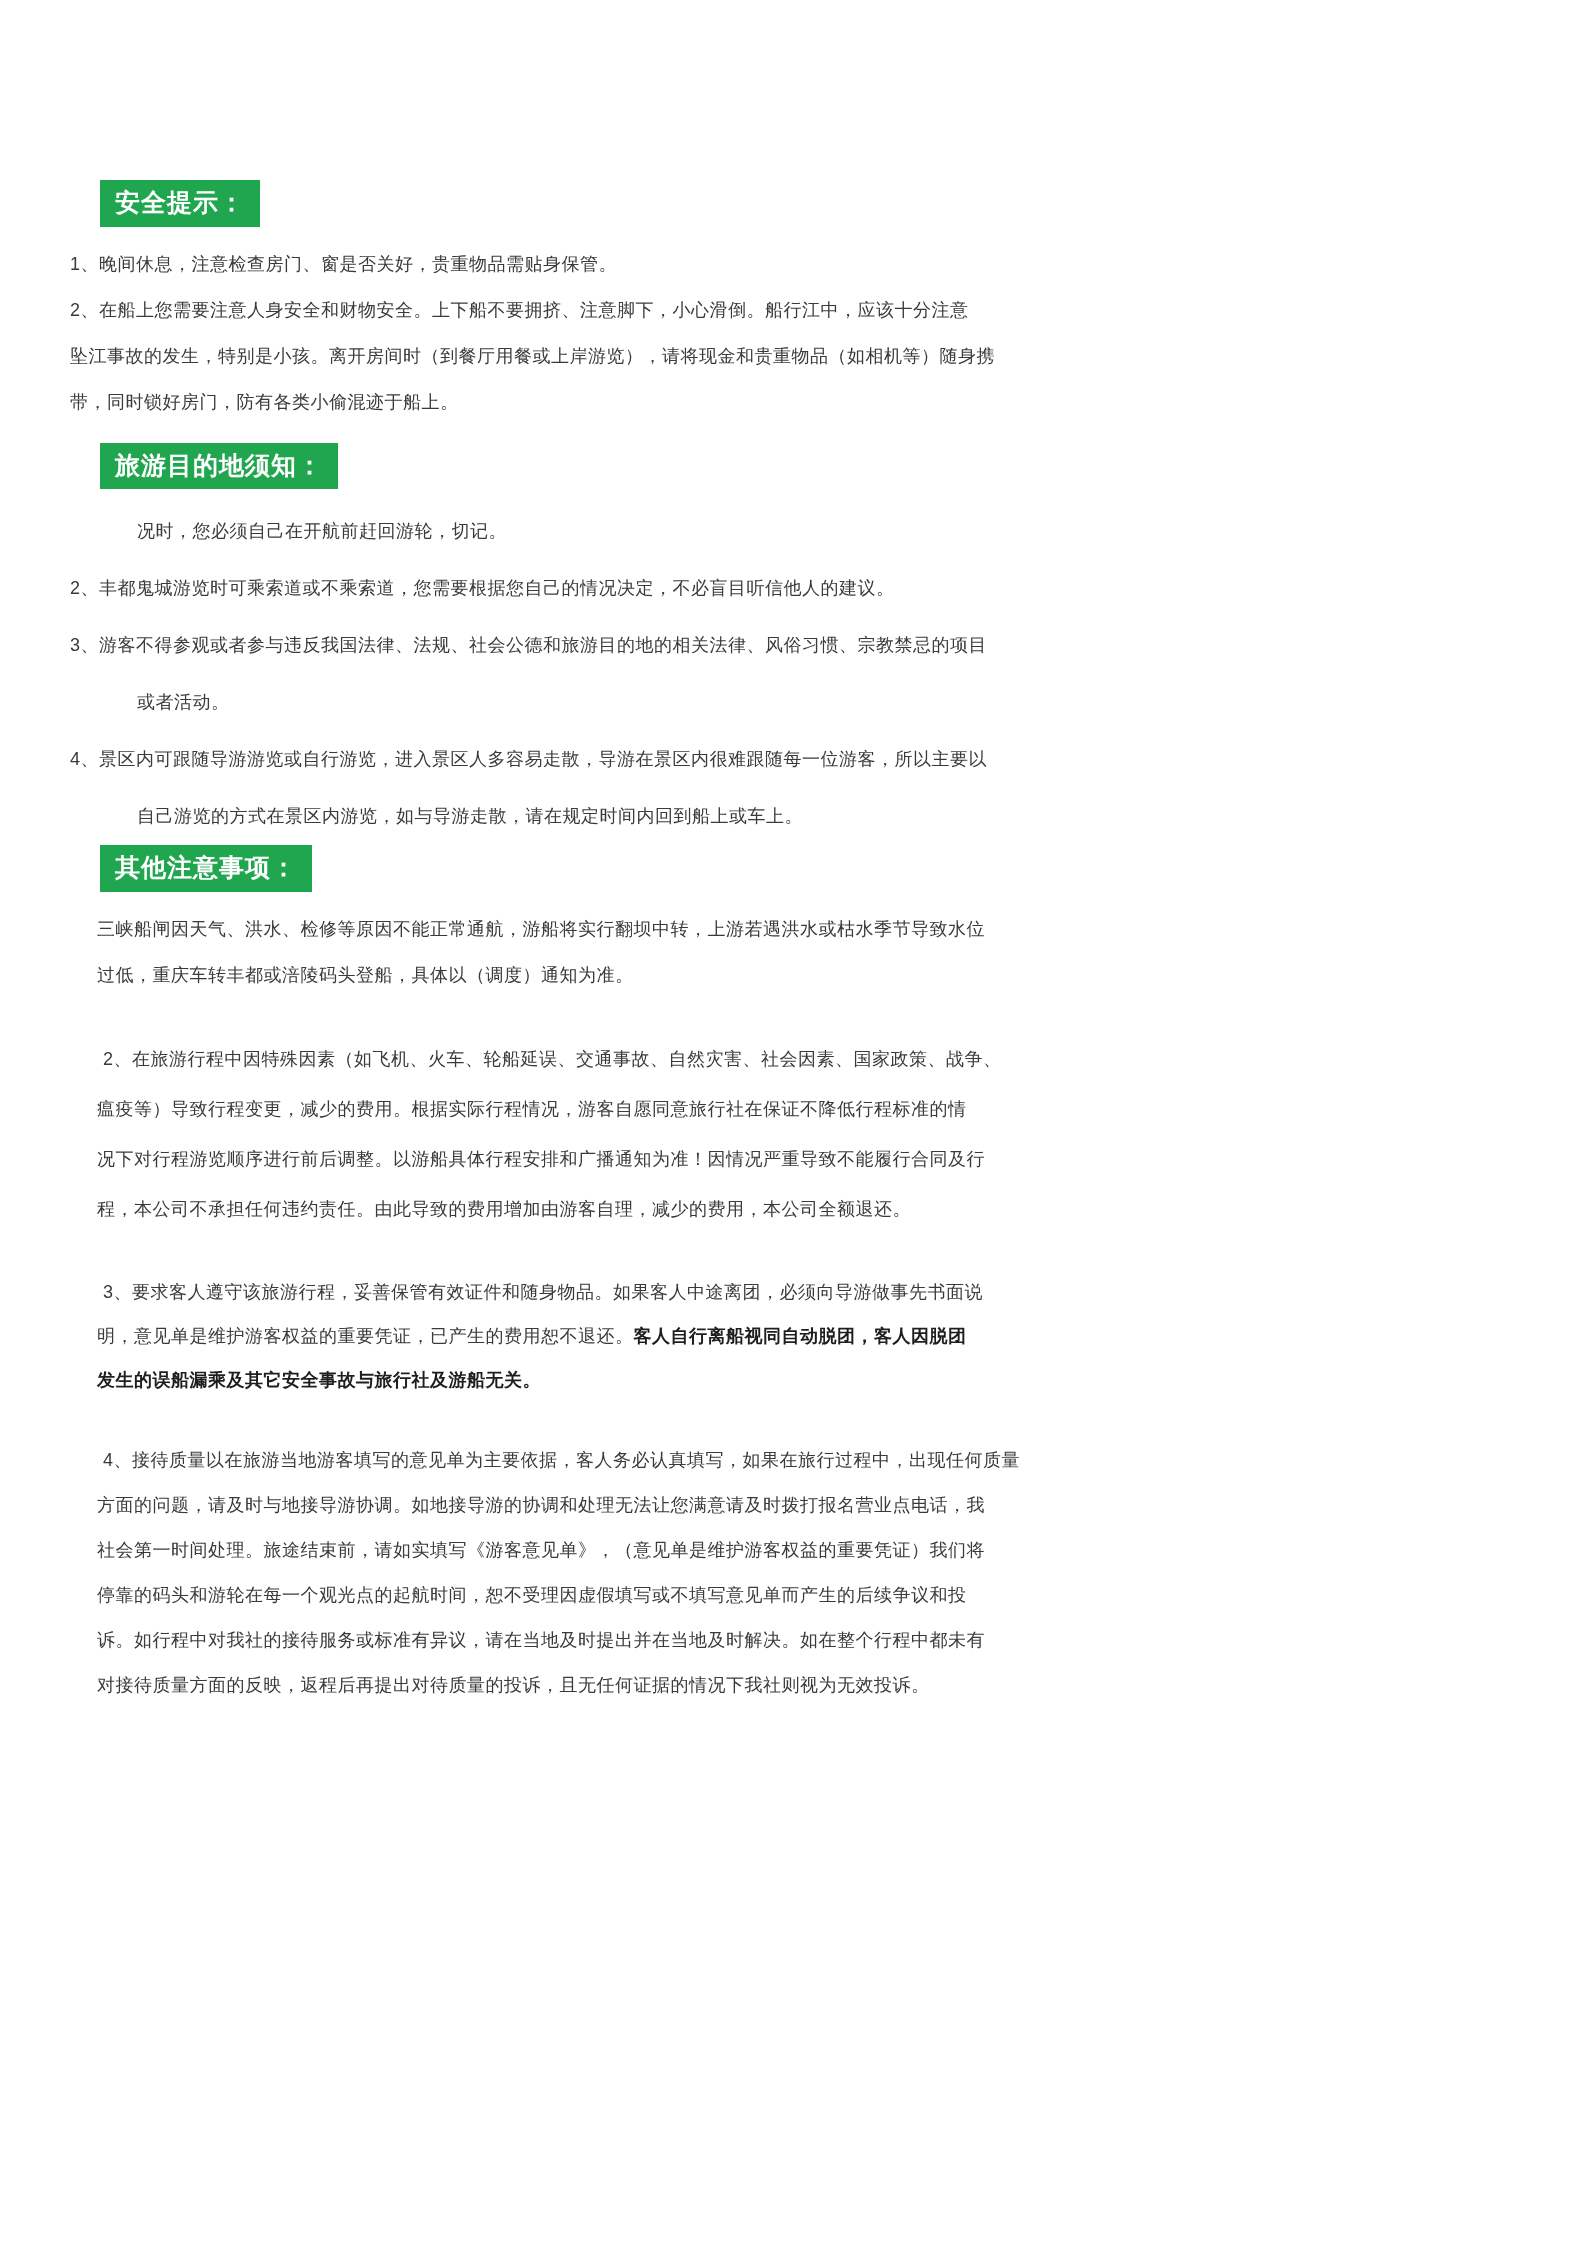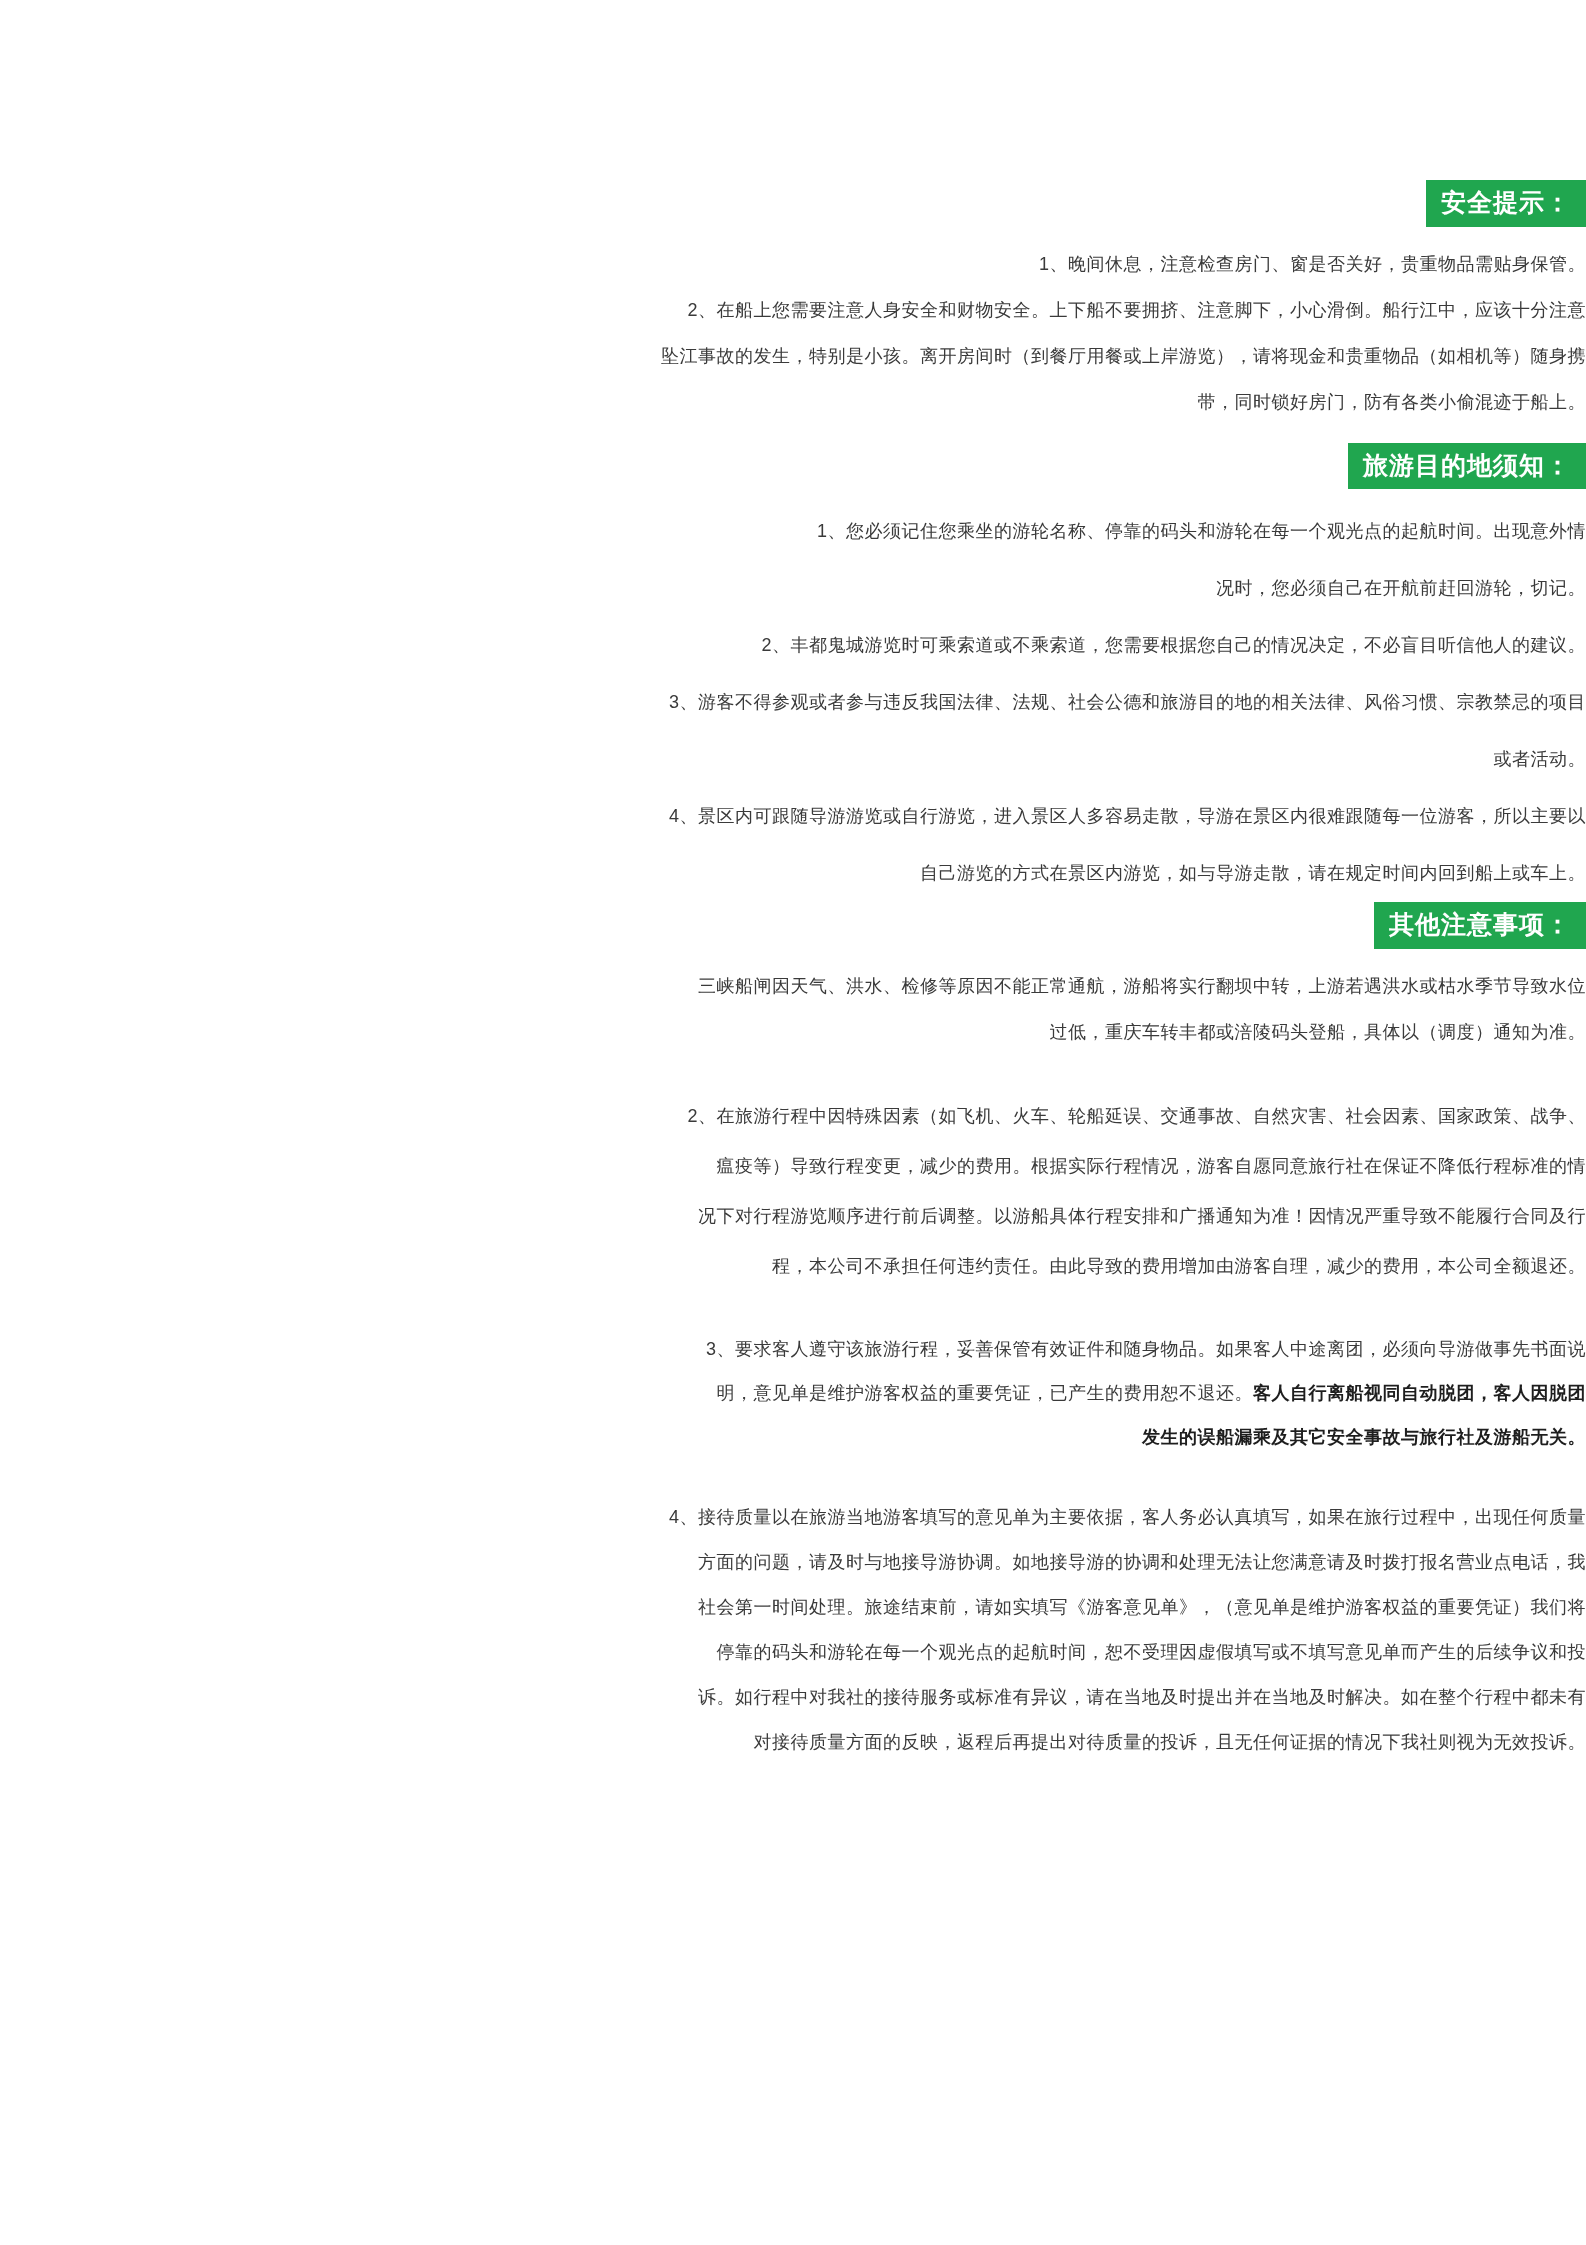--- a/index.html
+++ b/index.html
@@ -6,21 +6,20 @@
   .doc {
     position: relative;
     width: 1586px;
     height: 1847px;
     box-sizing: border-box;
     padding-top: 180px;
     background: var(--bg, #ffffff);
     color: var(--body-color, #3a3a3a);
     font-family: "Liberation Sans", "DejaVu Sans", sans-serif;
     overflow: hidden;
-    text-align: right;
   }
   .section { display: block; }
   .badge {
     display: inline-block;
     margin-left: 100px;
     background: var(--badge-bg, #20a64f);
     color: var(--badge-fg, #ffffff);
     font-size: 25px;
     font-weight: bold;
     line-height: 1.1;
@@ -59,21 +58,20 @@
           <div class="line"><span class="seg">1、晚间休息，注意检查房门、窗是否关好，贵重物品需贴身保管。</span></div>
         </div>
         <div class="item item-1">
           <div class="line"><span class="seg">2、在船上您需要注意人身安全和财物安全。上下船不要拥挤、注意脚下，小心滑倒。船行江中，应该十分注意</span></div>
           <div class="line"><span class="seg">坠江事故的发生，特别是小孩。离开房间时（到餐厅用餐或上岸游览），请将现金和贵重物品（如相机等）随身携</span></div>
           <div class="line"><span class="seg">带，同时锁好房门，防有各类小偷混迹于船上。</span></div>
         </div>
       </div></section>
     <section class="section sec-1"><div class="badge">旅游目的地须知：</div><div class="items">
         <div class="item item-0">
-          <div class="line"><span class="seg">1、您必须记住您乘坐的游轮名称、停靠的码头和游轮在每一个观光点的起航时间。出现意外情</span></div>
           <div class="line indent"><span class="seg">况时，您必须自己在开航前赶回游轮，切记。</span></div>
         </div>
         <div class="item item-1">
           <div class="line"><span class="seg">2、丰都鬼城游览时可乘索道或不乘索道，您需要根据您自己的情况决定，不必盲目听信他人的建议。</span></div>
         </div>
         <div class="item item-2">
           <div class="line"><span class="seg">3、游客不得参观或者参与违反我国法律、法规、社会公德和旅游目的地的相关法律、风俗习惯、宗教禁忌的项目</span></div>
           <div class="line indent"><span class="seg">或者活动。</span></div>
         </div>
         <div class="item item-3">

